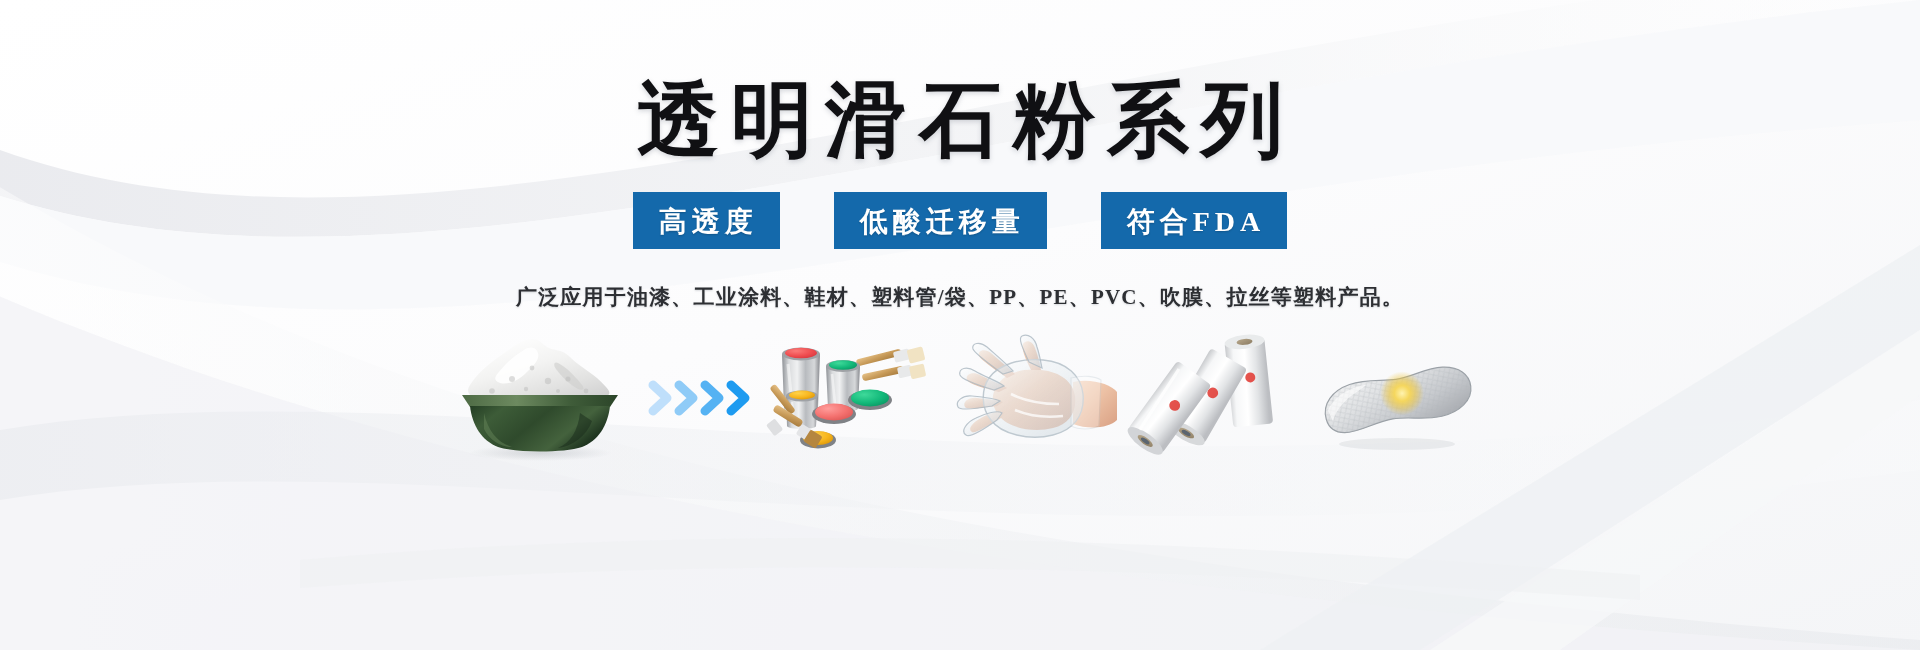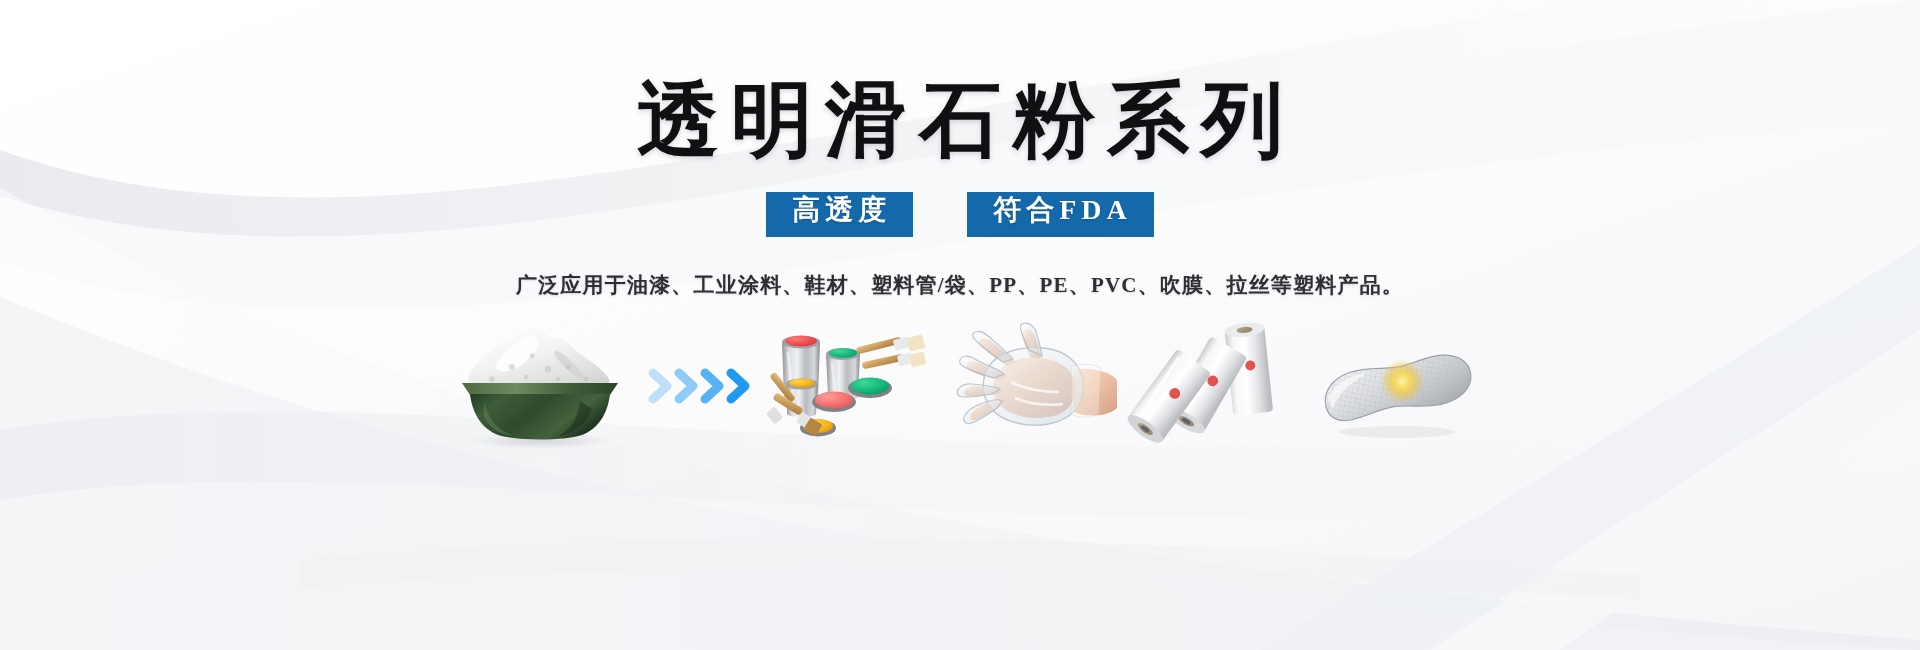--- a/index.html
+++ b/index.html
@@ -37,21 +37,21 @@
     margin-top:28px;
     display:flex; align-items:center;
     gap:54px;
   }
   .badge{
     background:#1469ab;
     color:#ffffff;
     font-size:28px;
     font-weight:700;
     letter-spacing:5px;
-    padding:0 22px 10px 26px;
+    padding:12px 22px 10px 26px;
     line-height:1.25;
     white-space:nowrap;
     text-shadow:0 1px 2px rgba(0,0,0,.20);
   }
   .desc{
     margin-top:34px;
     font-size:21px;
     letter-spacing:1.2px;
     color:#2d2f33;
     font-weight:700;
@@ -123,20 +123,21 @@
       <path d="M300,560 C760,520 1180,540 1640,575 L1640,600 C1180,568 760,552 300,588 Z" fill="#eef0f2" opacity=".55"></path>
     </svg>
   </div>
 
   <div class="content">
 
     <div class="title">透明滑石粉系列</div>
 
     <div class="badges">
       <div class="badge">高透度</div>
+      <div class="badge">低酸迁移量</div>
       <div class="badge">符合FDA</div>
     </div>
 
     <div class="desc">广泛应用于油漆、工业涂料、鞋材、塑料管/袋、PP、PE、PVC、吹膜、拉丝等塑料产品。</div>
 
     <div class="gallery">
 
       <div class="g-item g-bowl">
         <svg width="200" height="130" viewBox="0 0 200 130">
           <defs>

